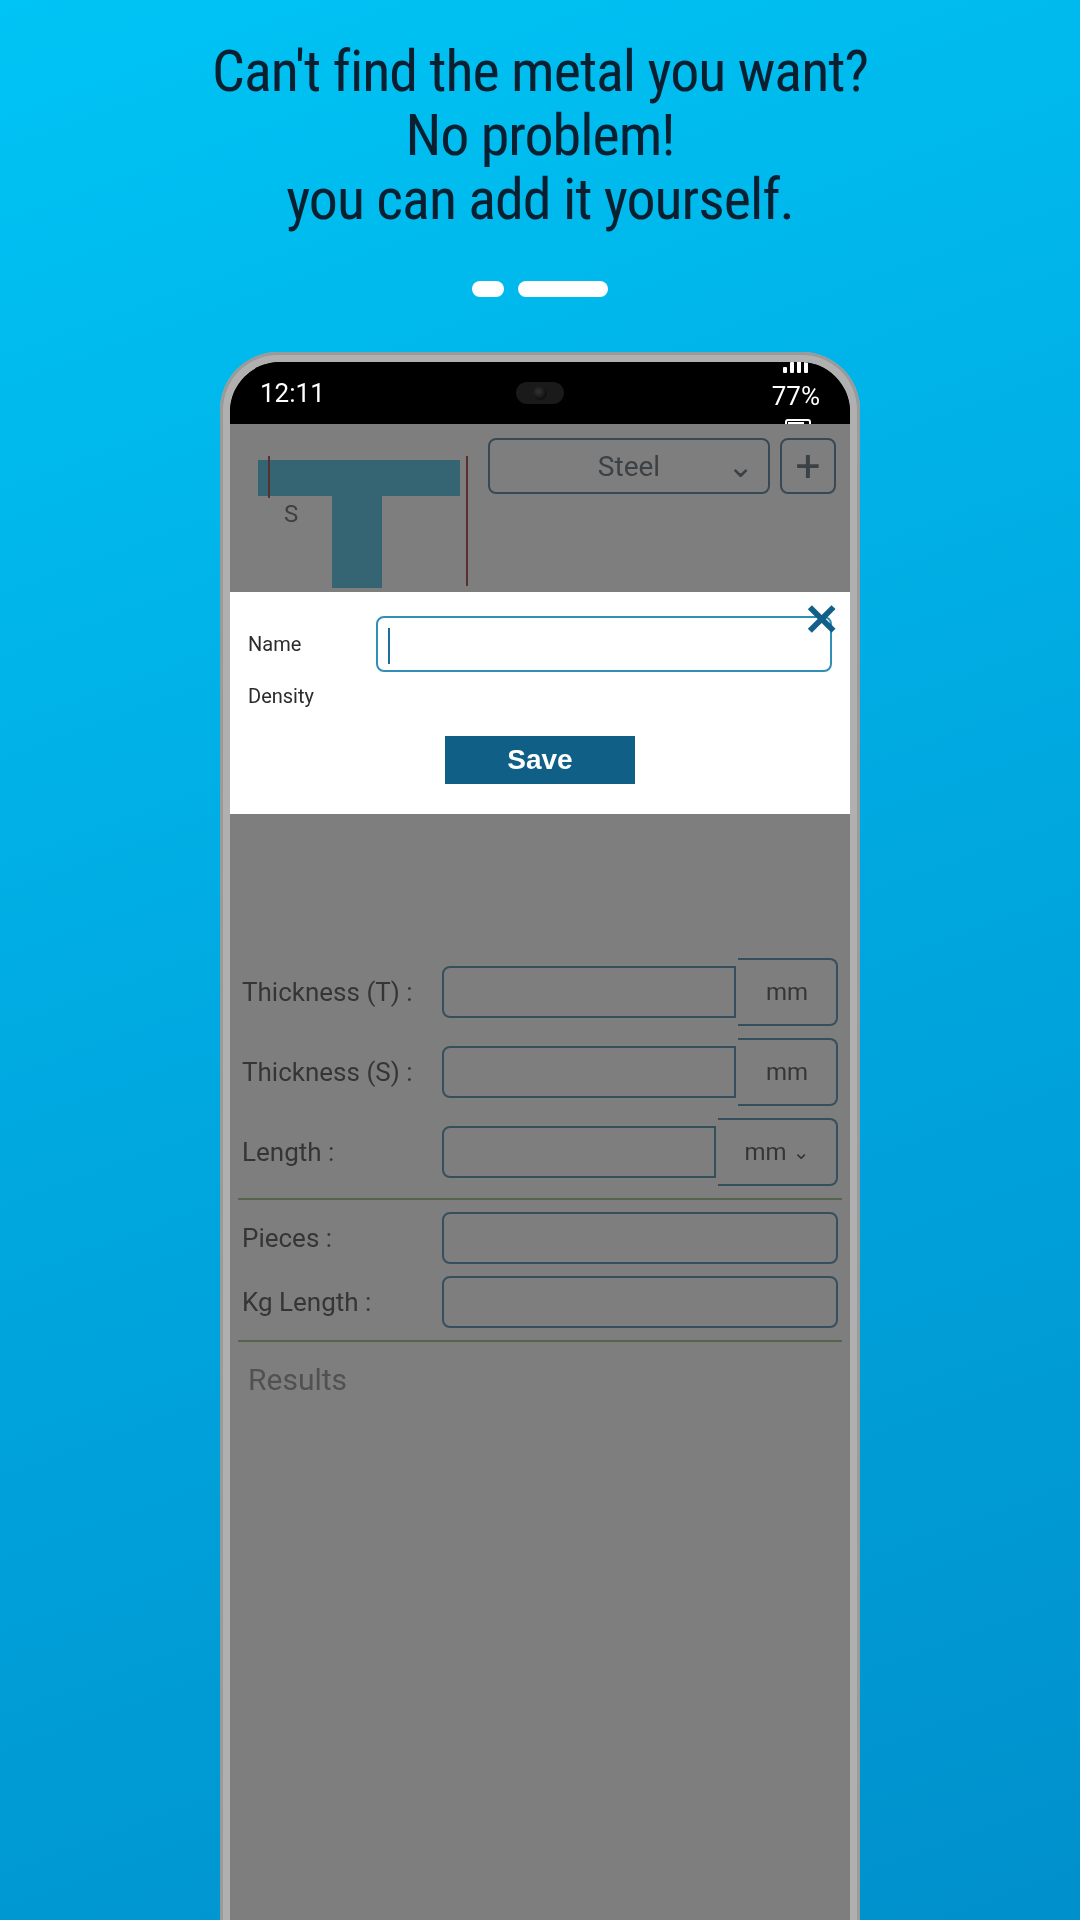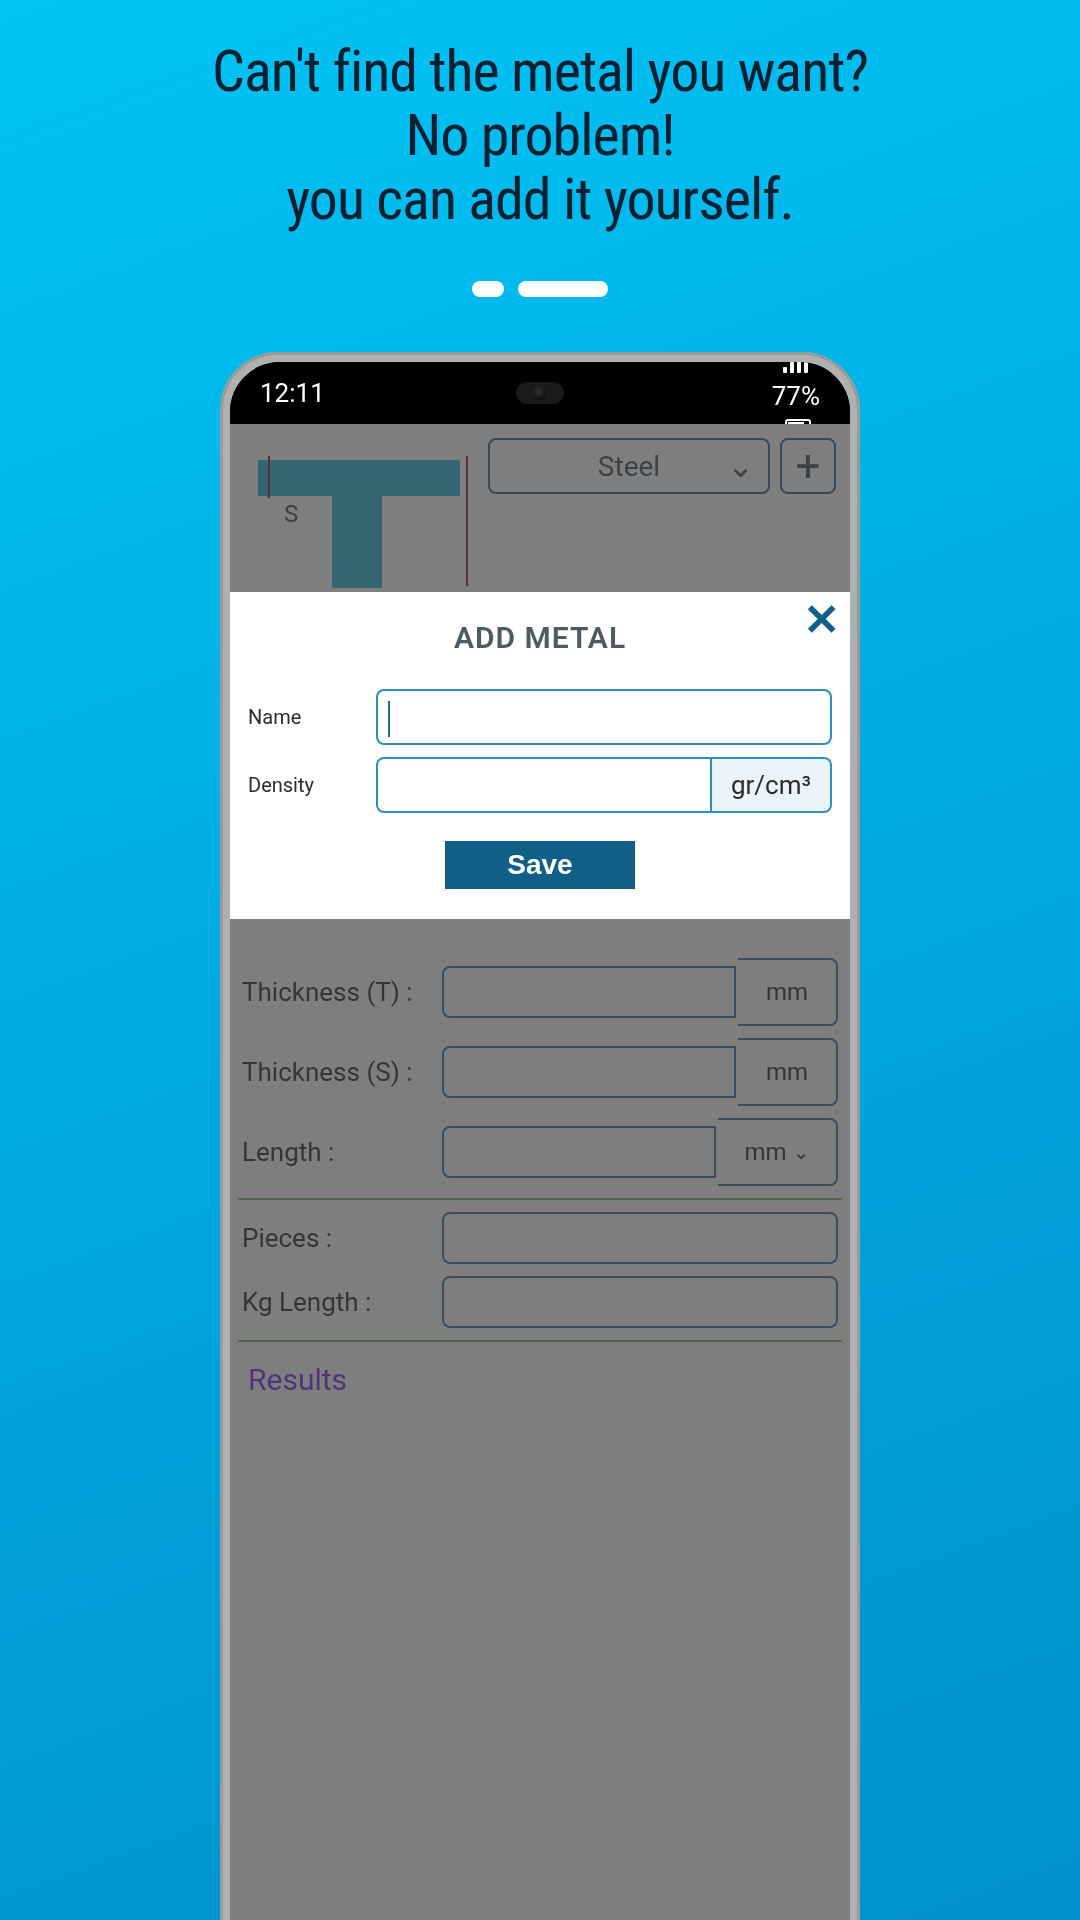--- a/index.html
+++ b/index.html
@@ -177,21 +177,21 @@
     background:transparent;
   }
   .unit{
     width:100px;height:68px;border:2px solid #2f6f91;border-left:none;
     border-radius:0 8px 8px 0;display:flex;align-items:center;justify-content:center;
     font-size:24px;color:#2c2c2c;margin-left:-8px;background:transparent;
   }
   .unit.wchev{width:120px;gap:6px}
   .sep{height:2px;background:#7fa86a;margin:6px 0;}
   .results-title{
-    font-size:30px;color:#6d28d9;padding:14px 10px;
+    font-size:30px;color:#737373;padding:14px 10px;
   }
 
   
   .dialog {
     position: absolute;
     z-index: 10;
     left: 0; right: 0;
     top: 168px;
     background: #ffffff;
     padding: 18px 14px 30px 14px;
@@ -338,35 +338,30 @@
         <div class="sep"></div>
         <div class="results-title">Results</div>
       </div>
 
       <div class="dim"></div>
 
       <div class="dialog">
         <div class="close-x">
           <span>✕</span>
         </div>
-        <div class="dialog-title">ADD METAL</div>
 
         <div class="drow">
           <div class="dlbl">Name</div>
           <div class="dinput-wrap">
             <div class="dinput caret"></div>
           </div>
         </div>
 
         <div class="drow">
           <div class="dlbl">Density</div>
-          <div class="dinput-wrap">
-            <div class="dinput joined"></div>
-            <div class="dunit">gr/cm³</div>
-          </div>
         </div>
 
         <button class="save-btn">Save</button>
       </div>
 
     </div>
   </div>
 </div>
 
 </body></html>

